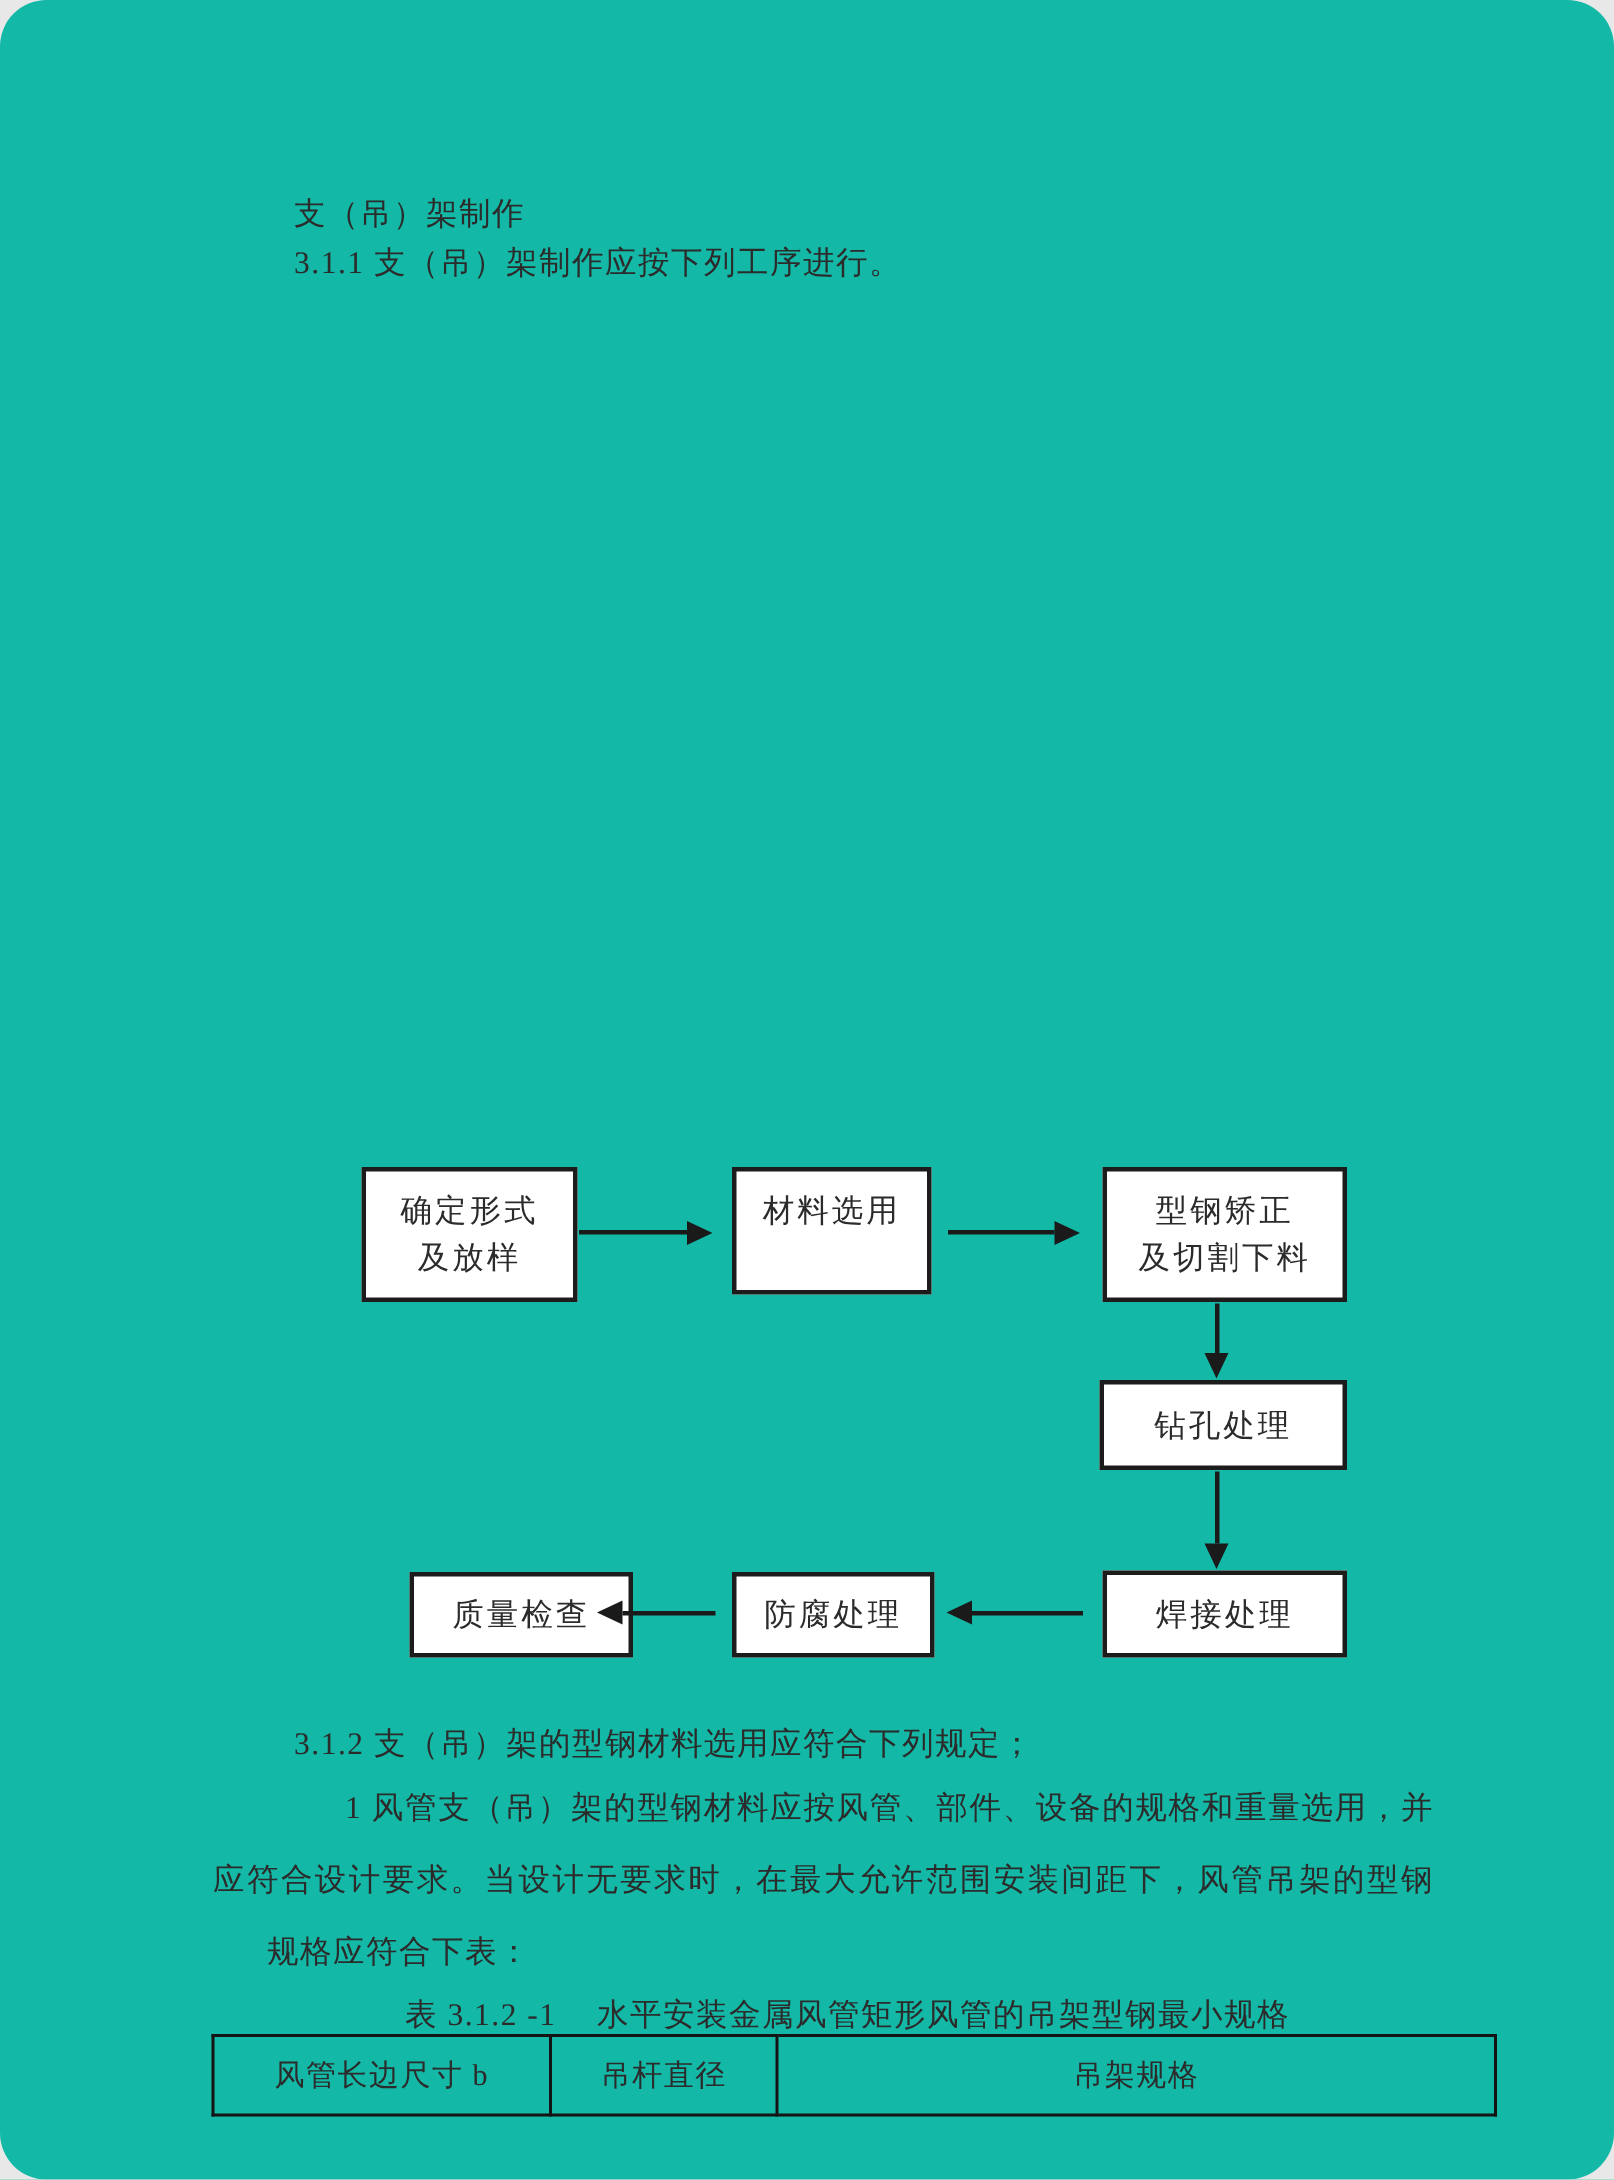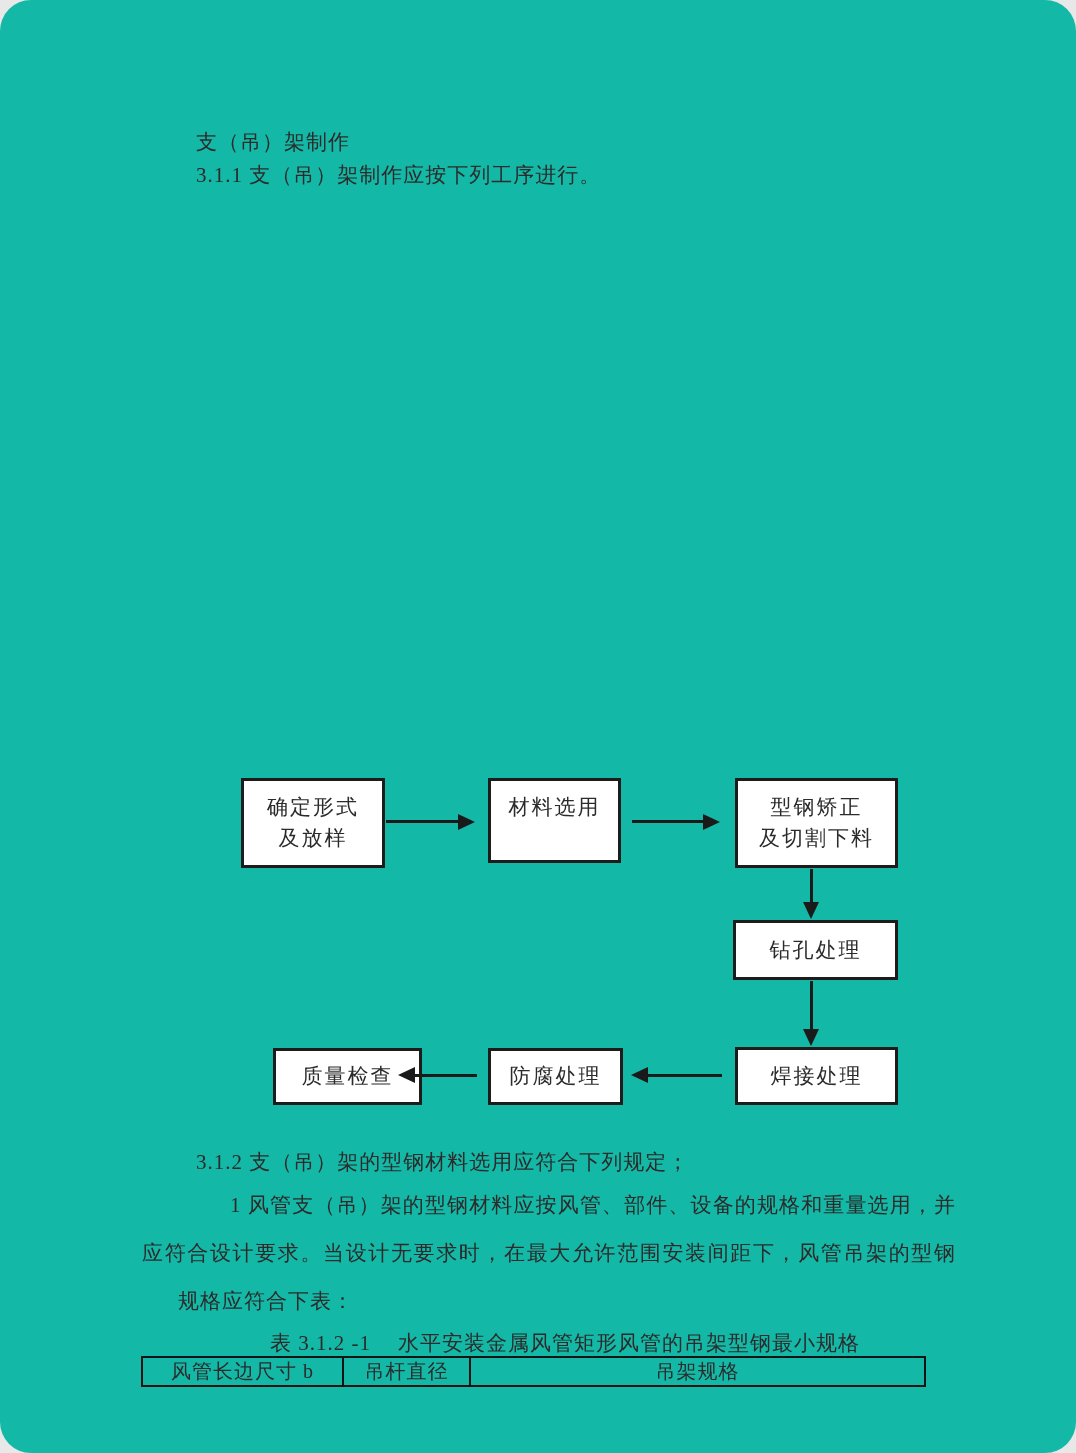--- a/index.html
+++ b/index.html
@@ -60,21 +60,21 @@
   table.spec{
     position:absolute;left:141px;top:1356px;width:777px;
     border-collapse:collapse;table-layout:fixed;
   }
   table.spec th{
     border:2px solid #141414;
     height:27px;
     font-weight:normal;
     font-size:20px;letter-spacing:1px;
     text-align:center;vertical-align:middle;
-    padding:0;
+    padding:12px;
   }
   .col1{width:199px;}.col2{width:125px;}.col3{width:453px;}
 </style>
 </head>
 <body>
 
 <div class="page">
 
   <div class="txt" style="left:196px;top:128px;">支（吊）架制作</div>
   <div class="txt" style="left:196px;top:161px;">3.1.1 支（吊）架制作应按下列工序进行。</div>

